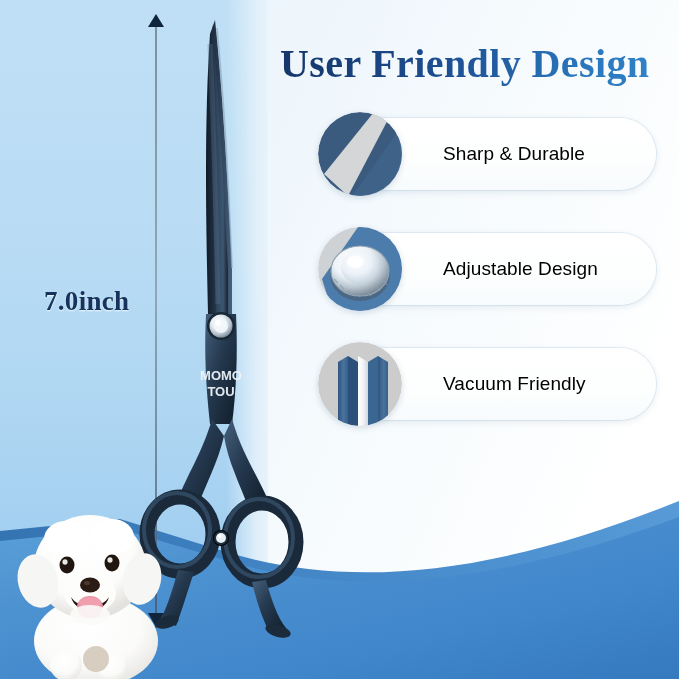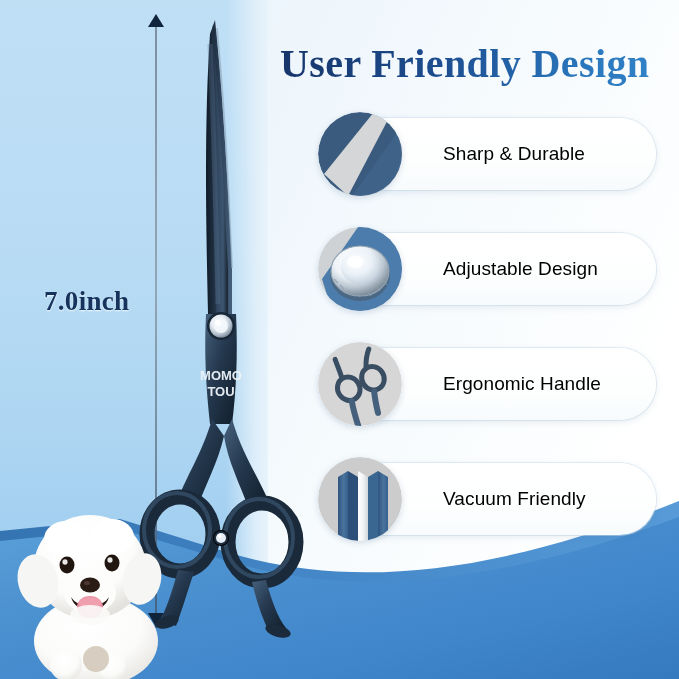--- a/index.html
+++ b/index.html
@@ -260,37 +260,20 @@
             <path d="M40,66 L42,70"></path>
               <path d="M50,65 L53,69"></path>
               <path d="M59,60 L62,64"></path>
             <path d="M66,54 L69,58"></path>
           </g>
         </svg>
       </div>
       <div class="f-label">Adjustable Design</div>
     </div>
 
-    <div class="feature">
-      <div class="pill"></div>
-      <div class="f-icon">
-        <svg viewBox="0 0 84 84" width="84" height="84">
-          <circle cx="42" cy="42" r="42" fill="#d6d6d6"></circle>
-          <g transform="rotate(-32 42 42)">
-            <ellipse cx="30" cy="40" rx="11" ry="12" fill="none" stroke="#3a4e63" stroke-width="5"></ellipse>
-            <ellipse cx="56" cy="44" rx="11" ry="12" fill="none" stroke="#3a4e63" stroke-width="5"></ellipse>
-            <path d="M30,27 C32,18 33,12 34,8" stroke="#3a4e63" stroke-width="5" fill="none" stroke-linecap="round"></path>
-            <path d="M56,31 C60,24 64,20 68,17" stroke="#3a4e63" stroke-width="5" fill="none" stroke-linecap="round"></path>
-            <path d="M26,52 C22,62 20,70 18,78" stroke="#44607c" stroke-width="6" fill="none" stroke-linecap="round"></path>
-            <path d="M50,56 C46,64 44,70 42,76" stroke="#44607c" stroke-width="6" fill="none" stroke-linecap="round"></path>
-          </g>
-        </svg>
-      </div>
-      <div class="f-label">Ergonomic Handle</div>
-    </div>
 
     <div class="feature">
       <div class="pill"></div>
       <div class="f-icon">
         <svg viewBox="0 0 84 84" width="84" height="84">
           <defs>
             <linearGradient id="bl1" x1="0" y1="0" x2="1" y2="0">
               <stop offset="0%" stop-color="#2f5580"></stop>
               <stop offset="55%" stop-color="#4a739c"></stop>
               <stop offset="100%" stop-color="#35618e"></stop>

